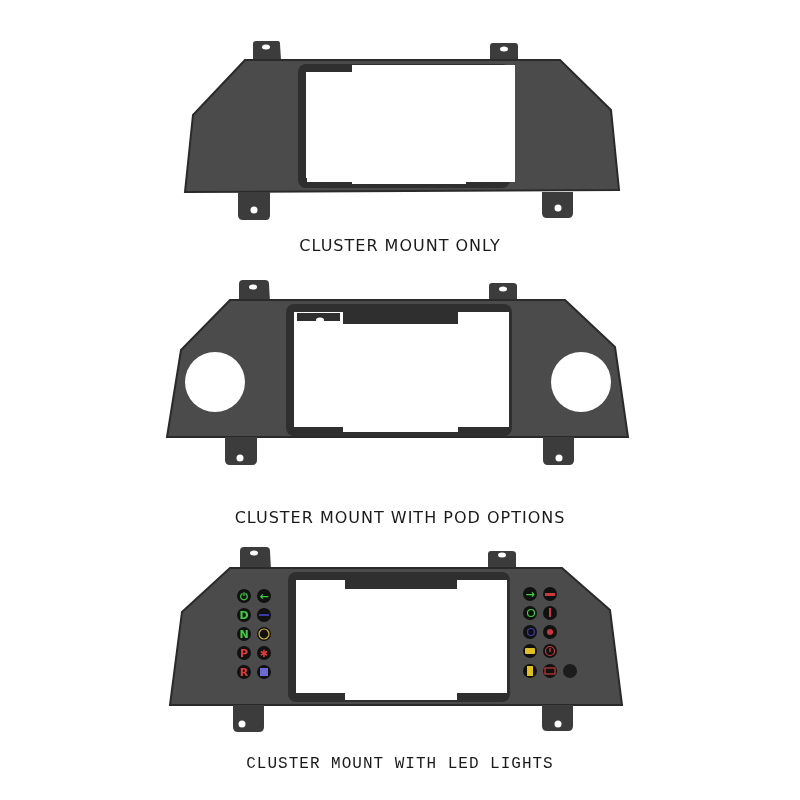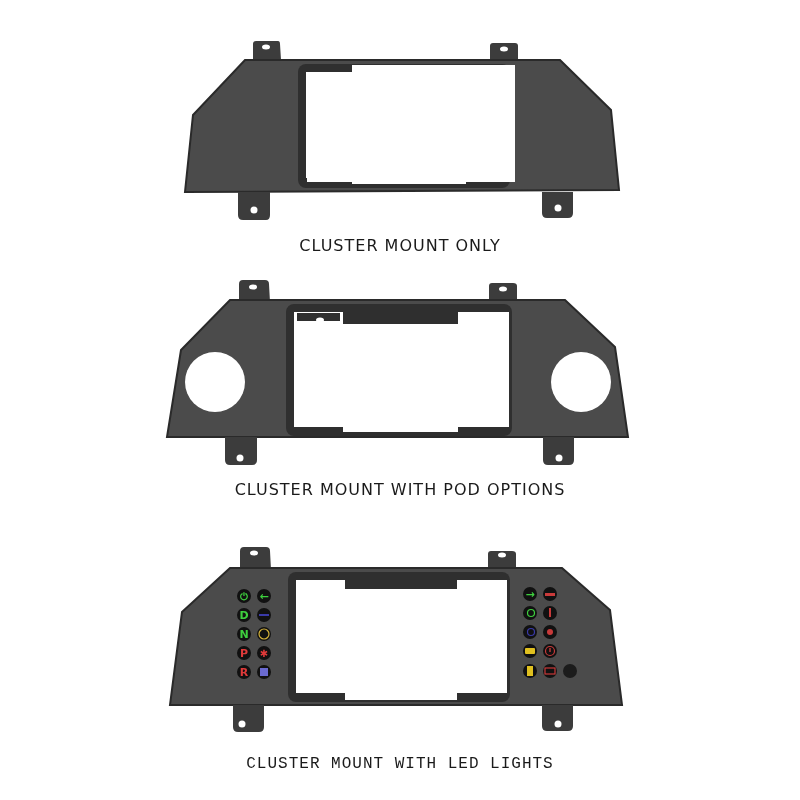--- a/index.html
+++ b/index.html
@@ -54,21 +54,21 @@
     <ellipse cx="320" cy="422" rx="4" ry="2.5" fill="#fff"></ellipse>
     <ellipse cx="470" cy="422" rx="4" ry="2.5" fill="#fff"></ellipse>
     <circle cx="215" cy="382" r="30" fill="#fff"></circle>
     <circle cx="581" cy="382" r="30" fill="#fff"></circle>
     <path d="M225,437 L225,460 Q225,465 230,465 L252,465 Q257,465 257,460 L257,437 Z" fill="#3c3c3c"></path>
     <path d="M543,437 L543,460 Q543,465 548,465 L569,465 Q574,465 574,460 L574,437 Z" fill="#3c3c3c"></path>
     <circle cx="240" cy="458" r="3.5" fill="#fff"></circle>
     <circle cx="559" cy="458" r="3.5" fill="#fff"></circle>
   </svg>
 </div>
-<div class="caption" style="top:480px;">CLUSTER MOUNT WITH POD OPTIONS</div>
+<div class="caption" style="top:508px;">CLUSTER MOUNT WITH POD OPTIONS</div>
 
 <div class="panel" style="top:545px;height:195px;">
   <svg width="800" height="195" viewBox="0 545 800 195">
     <path d="M240,568 L240,551 Q240,547 244,547 L266,547 Q270,547 270,551 L271,570" fill="#3c3c3c"></path>
     <path d="M488,569 L488,554 Q488,551 491,551 L512,551 Q516,551 516,554 L516,572" fill="#3c3c3c"></path>
     <ellipse cx="254" cy="553" rx="4" ry="2.5" fill="#fff"></ellipse>
     <ellipse cx="502" cy="555" rx="4" ry="2.5" fill="#fff"></ellipse>
     <path d="M230,568 L562,568 L610,610 L622,705 L170,705 L182,612 Z" fill="#4b4b4b" stroke="#2a2a2a" stroke-width="2"></path>
     <rect x="288" y="572" width="222" height="130" rx="8" fill="#2f2f2f"></rect>
     <path d="M345,580 L345,589 L457,589 L457,580 L507,580 L507,693 L457,693 L457,700 L345,700 L345,693 L296,693 L296,580 Z" fill="#fff"></path>

